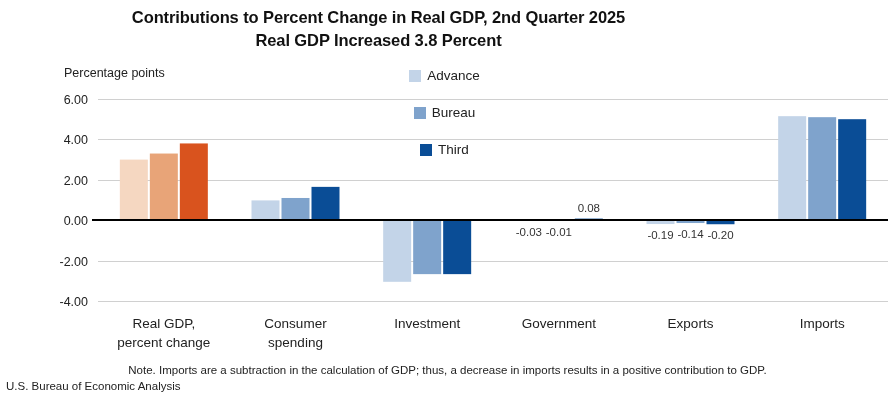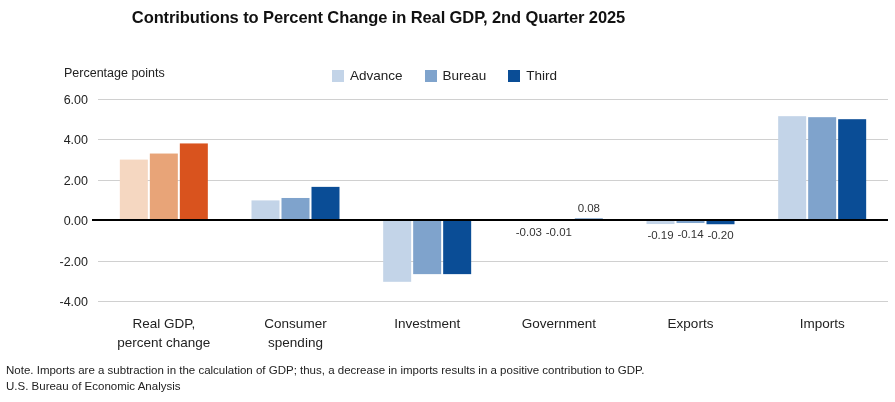--- a/index.html
+++ b/index.html
@@ -44,20 +44,21 @@
   .legend {
     position: absolute;
     top: 68px;
     left: 0;
     width: 889px;
     display: flex;
     justify-content: center;
     align-items: center;
     gap: 22px;
     pointer-events: none;
+    flex-direction: column;
   }
   .legend-item {
     display: flex;
     align-items: center;
     gap: 6px;
   }
   .legend-swatch {
     width: 12px;
     height: 12px;
     display: block;
@@ -101,35 +102,37 @@
     position: absolute;
     left: 6px;
     top: 362px;
     width: 883px;
     font-size: 11.5px;
     color: #222222;
   }
   .footer-note {
     line-height: 16px;
     white-space: nowrap;
+    text-align: center;
   }
   .footer-row {
     display: flex;
     justify-content: space-between;
     line-height: 16px;
     margin-top: 0;
   }
 </style>
 </head>
 <body>
 
 <div id="chart-root">
 
   <div class="title-block">
     <div class="title-line">Contributions to Percent Change in Real GDP, 2nd Quarter 2025</div>
+    <div class="title-line">Real GDP Increased 3.8 Percent</div>
   </div>
 
   <div class="axis-caption">Percentage points</div>
 
   <div class="legend" id="legend-container">
       <div class="legend-item">
         <span class="legend-swatch" style="background: rgb(195, 212, 232);"></span>
         <span class="legend-label">Advance</span>
       </div>
       <div class="legend-item">

